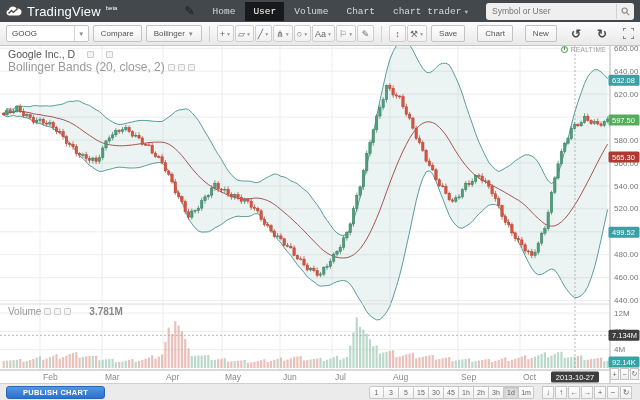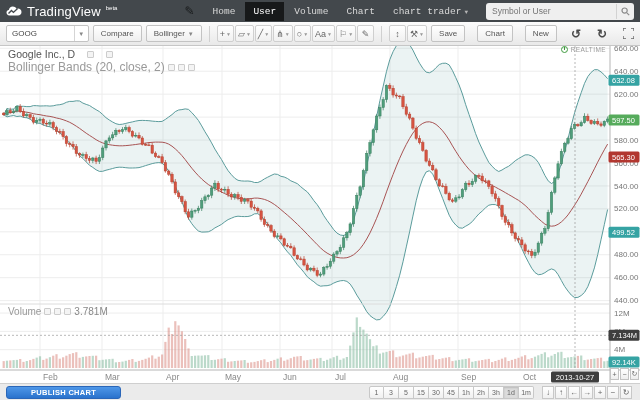--- a/index.html
+++ b/index.html
@@ -51,37 +51,37 @@
   .chart-region { position:absolute; left:0; top:46px; width:640px; height:337px; background:#fff; }
   svg text { font-family:"Liberation Sans", sans-serif; }
   .legend1 { position:absolute; left:8px; top:2px; font-size:10.5px; color:#555;
     display:flex; align-items:center; gap:12px; }
   .legend2 { position:absolute; left:8px; top:14px; font-size:12px; color:#999;
     display:flex; align-items:center; gap:3px; }
   .vol-legend { position:absolute; left:8px; top:260px; font-size:10px; color:#999;
     display:flex; align-items:center; gap:3px; }
   .mini { width:7px; height:7px; border:1px solid #ccc; background:#f4f4f4;
     border-radius:1px; display:inline-block; }
-  .vol-val { color:#888; margin-left:0; }
+  .vol-val { color:#888; margin-left:15px;font-weight:bold; }
   .realtime { position:absolute; right:34px; top:0px; display:flex; align-items:center;
     gap:3px; font-size:6.5px; color:#9a9a9a; letter-spacing:.4px; }
   .rtdot { width:7px; height:7px; border:1.4px solid #3f9b3f; border-radius:50%;
     position:relative; }
   .rtdot:after { content:""; position:absolute; left:2px; top:0px; width:1px; height:3px; background:#3f9b3f; }
   .corner-controls { position:absolute; right:1px; top:322px; display:flex; gap:1px; }
   .cbtn { width:9px; height:12px; border:1px solid #c3c3c3; background:linear-gradient(#fff,#eee);
     font-size:7px; color:#666; display:flex; align-items:center; justify-content:center; cursor:pointer; }
 
   
   .bottombar { position:absolute; left:0; top:383px; width:640px; height:17px;
     background:#ebebeb; border-top:1px solid #cfcfcf; display:flex; align-items:center;
     padding:0 6px; }
   .publish { height:13px; background:linear-gradient(#4f97e8,#2a72cc); border:1px solid #2a66b8;
     border-radius:3px; color:#fff; font-size:7.5px; font-weight:bold; letter-spacing:.3px;
-    padding:0 24px; display:flex; align-items:center; cursor:pointer;text-align:center; }
+    padding:0 16px; display:flex; align-items:center; cursor:pointer;text-align:center; }
   .intervals { margin-left:auto; display:flex; }
   .ibtn { min-width:15px; height:13px; border:1px solid #c8c8c8; border-left-width:0;
     background:linear-gradient(#fff,#f0f0f0); color:#666; font-size:7px;
     display:flex; align-items:center; justify-content:center; padding:0 2px; cursor:pointer; }
   .ibtn:first-child { border-left-width:1px; border-radius:2px 0 0 2px; }
   .ibtn:last-child { border-radius:0 2px 2px 0; }
   .ibtn.sel { background:#dcdcdc; box-shadow:inset 0 1px 2px rgba(0,0,0,.15); }
   .navbtns { display:flex; gap:1px; margin-left:8px; margin-right:2px; }
   .nbtn { width:12px; height:13px; border:1px solid #c8c8c8; background:linear-gradient(#fff,#f0f0f0);
     color:#666; font-size:8px; display:flex; align-items:center; justify-content:center; cursor:pointer; }

